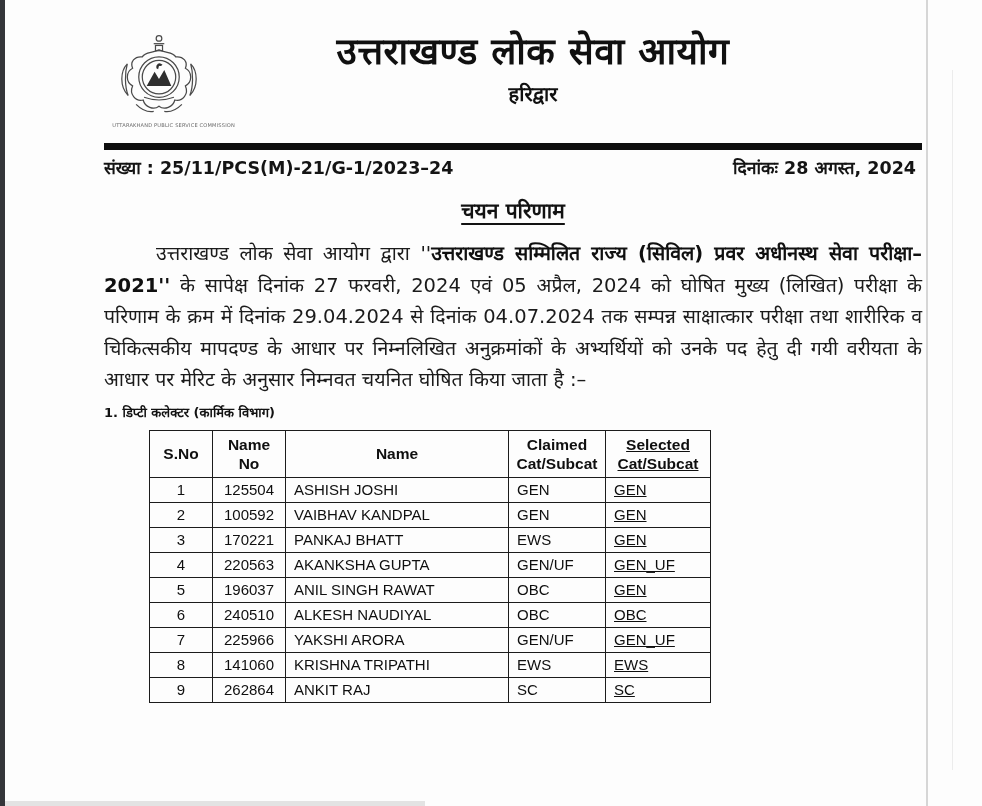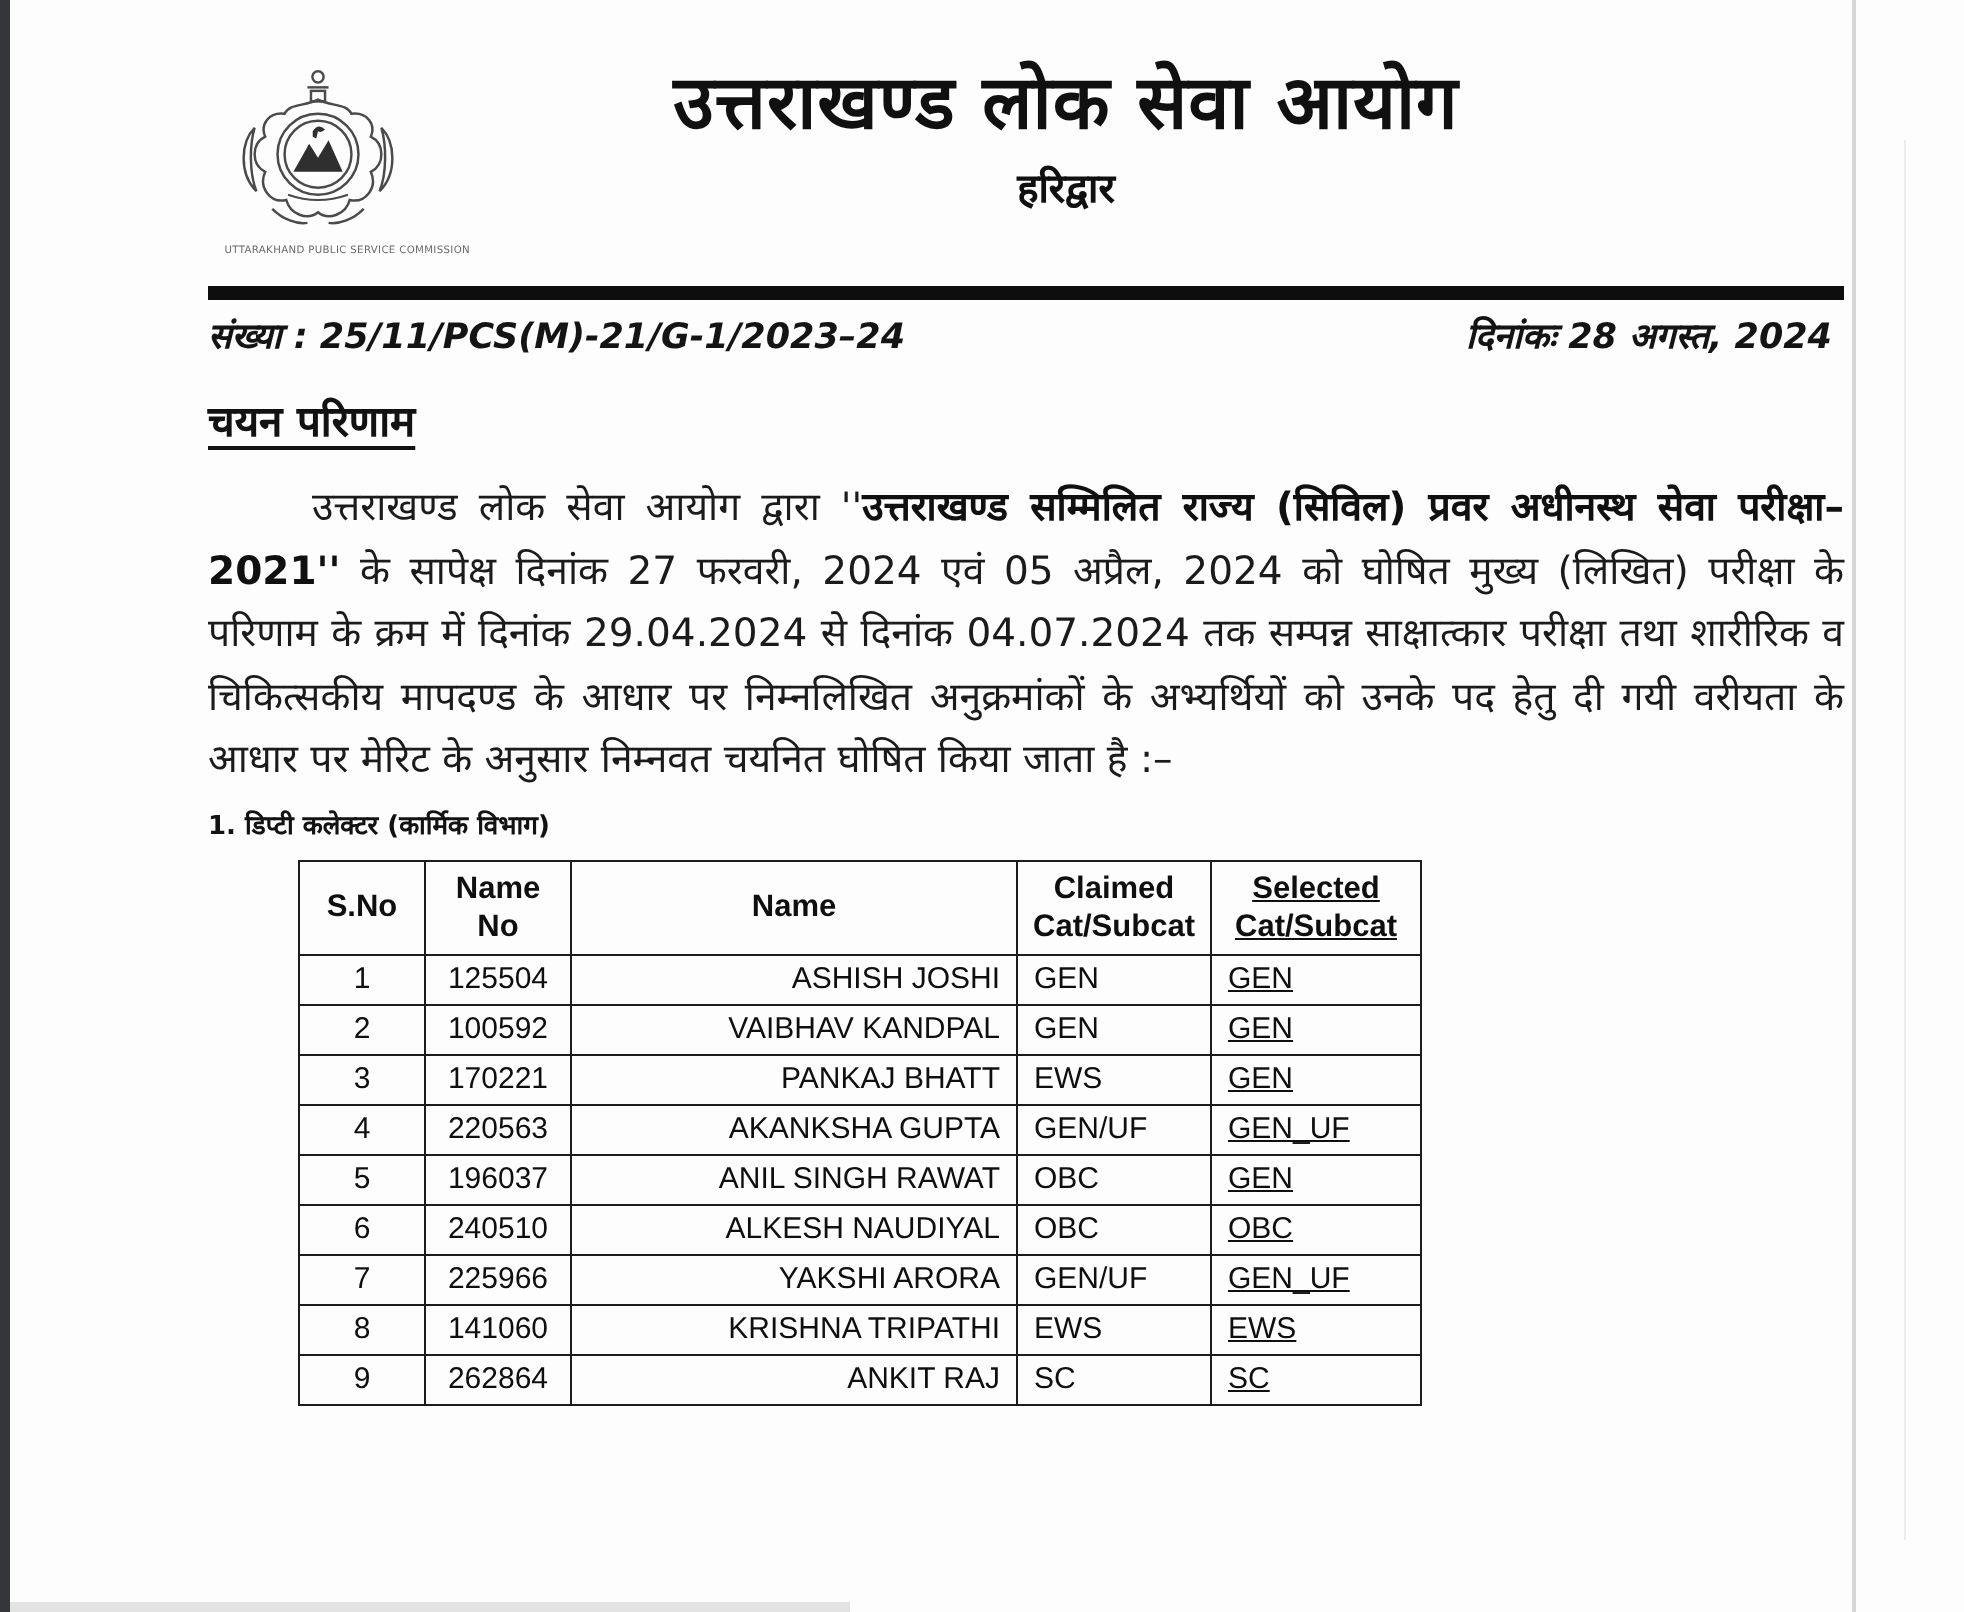--- a/index.html
+++ b/index.html
@@ -25,26 +25,26 @@
     transform:scale(0.85); transform-origin:center top; margin-top:-2px;
   }
   .org-block { flex:1; text-align:center; padding-right:70px; }
   .org-name { font-size:37px; font-weight:700; line-height:44px; letter-spacing:0.5px; color:#101010; }
   .org-place { font-size:20px; font-weight:700; line-height:36px; margin-top:2px; color:#101010; }
 
   .rule { margin-top:7px; height:7px; background:#0e0e0e; }
 
   .ref-row {
     display:flex; justify-content:space-between; align-items:baseline;
-    margin-top:5px; font-size:17.5px; font-weight:700; color:#141414;font-style:italic;
+    margin-top:5px; font-size:17.5px; font-weight:700; color:#141414;
   }
   .ref-row .date { padding-right:6px; }
 
   .doc-title {
-    margin-top:17px; font-size:21px; font-weight:700;
+    text-align:center; margin-top:17px; font-size:21px; font-weight:700;
     text-decoration:underline; text-underline-offset:5px; color:#121212;
   }
 
   .body-para {
     margin:14px 0 0 0; font-size:19.5px; line-height:31.5px;
     text-align:justify; text-indent:52px; color:#1b1b1b;
   }
   .body-para b { font-weight:700; color:#101010; }
 
   .section-heading { margin-top:7px; font-size:13px; font-weight:700; color:#121212; }
@@ -55,21 +55,21 @@
     font-family:"Liberation Sans", sans-serif; color:#0f0f0f;
   }
   .result-table th, .result-table td { border:1.6px solid #1c1c1c; }
   .result-table th {
     font-size:15.5px; font-weight:700; text-align:center;
     padding:4px 6px; line-height:19px; white-space:pre-line;
   }
   .result-table td { font-size:15px; line-height:20px; padding:2px 8px; }
   .col0 { width:46px;  text-align:center; }
   .col1 { width:56px;  text-align:center; }
-  .col2 { width:206px; text-align:right; }
+  .col2 { width:206px; text-align:left; }
   .col3 { width:80px;  text-align:left; }
   .col4 { width:88px;  text-align:left;text-decoration:underline; }
 </style>
 </head>
 <body>
 
 <div class="page">
   <div class="edge-left"></div>
   <div class="edge-right"></div>
   <div class="edge-right2"></div>

